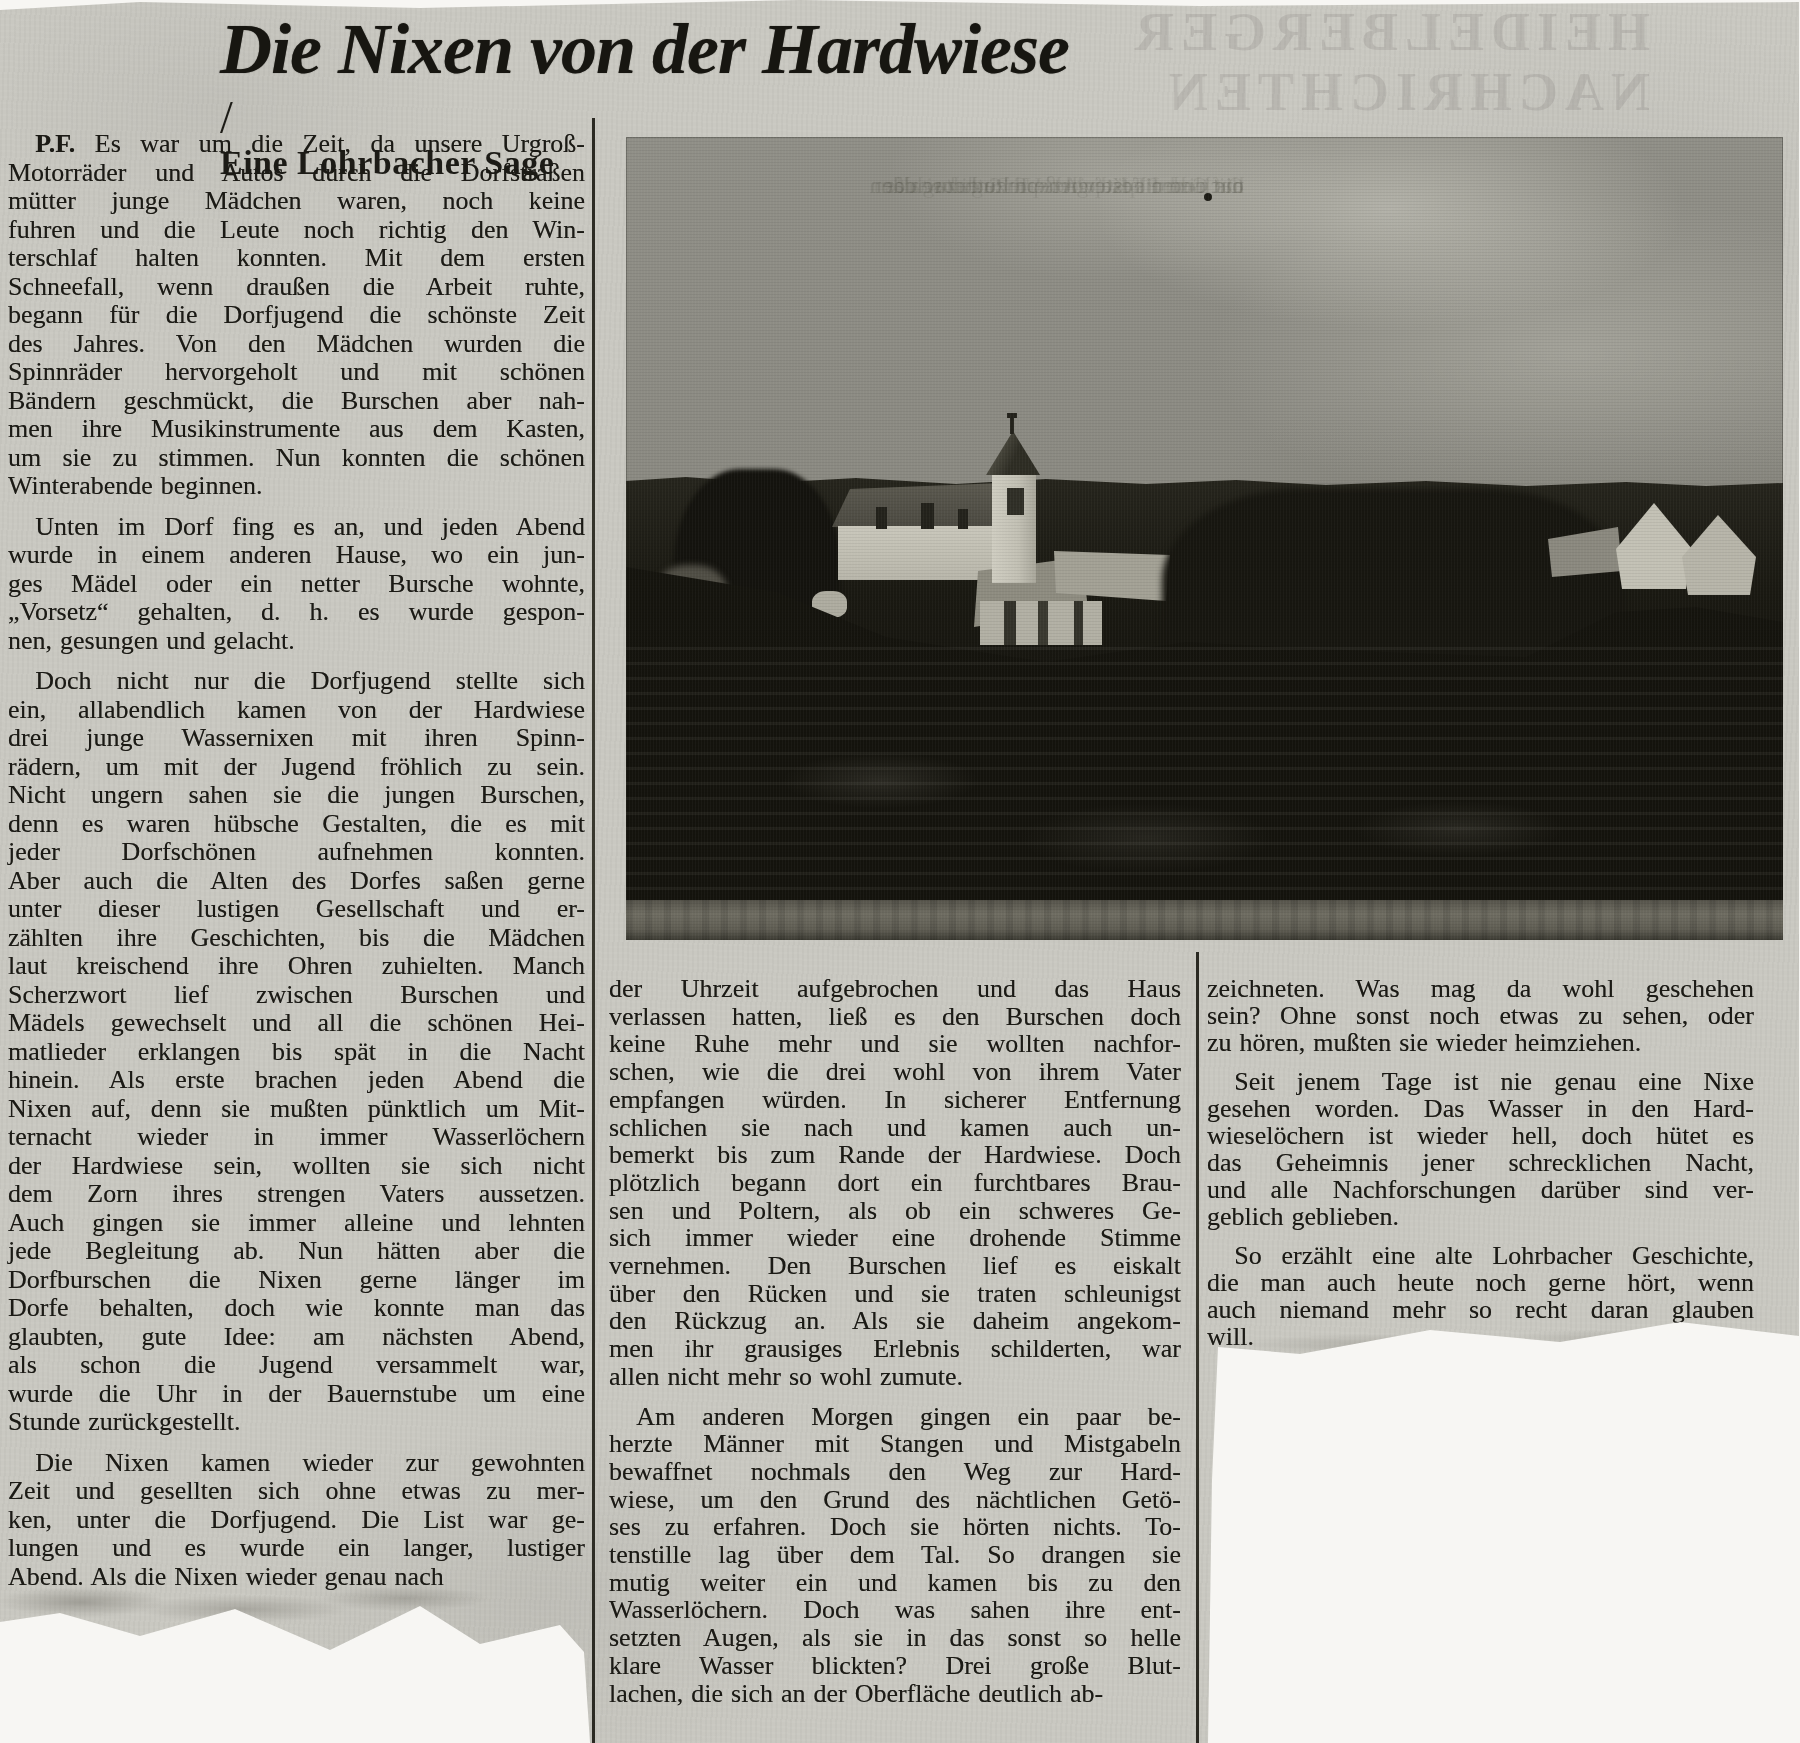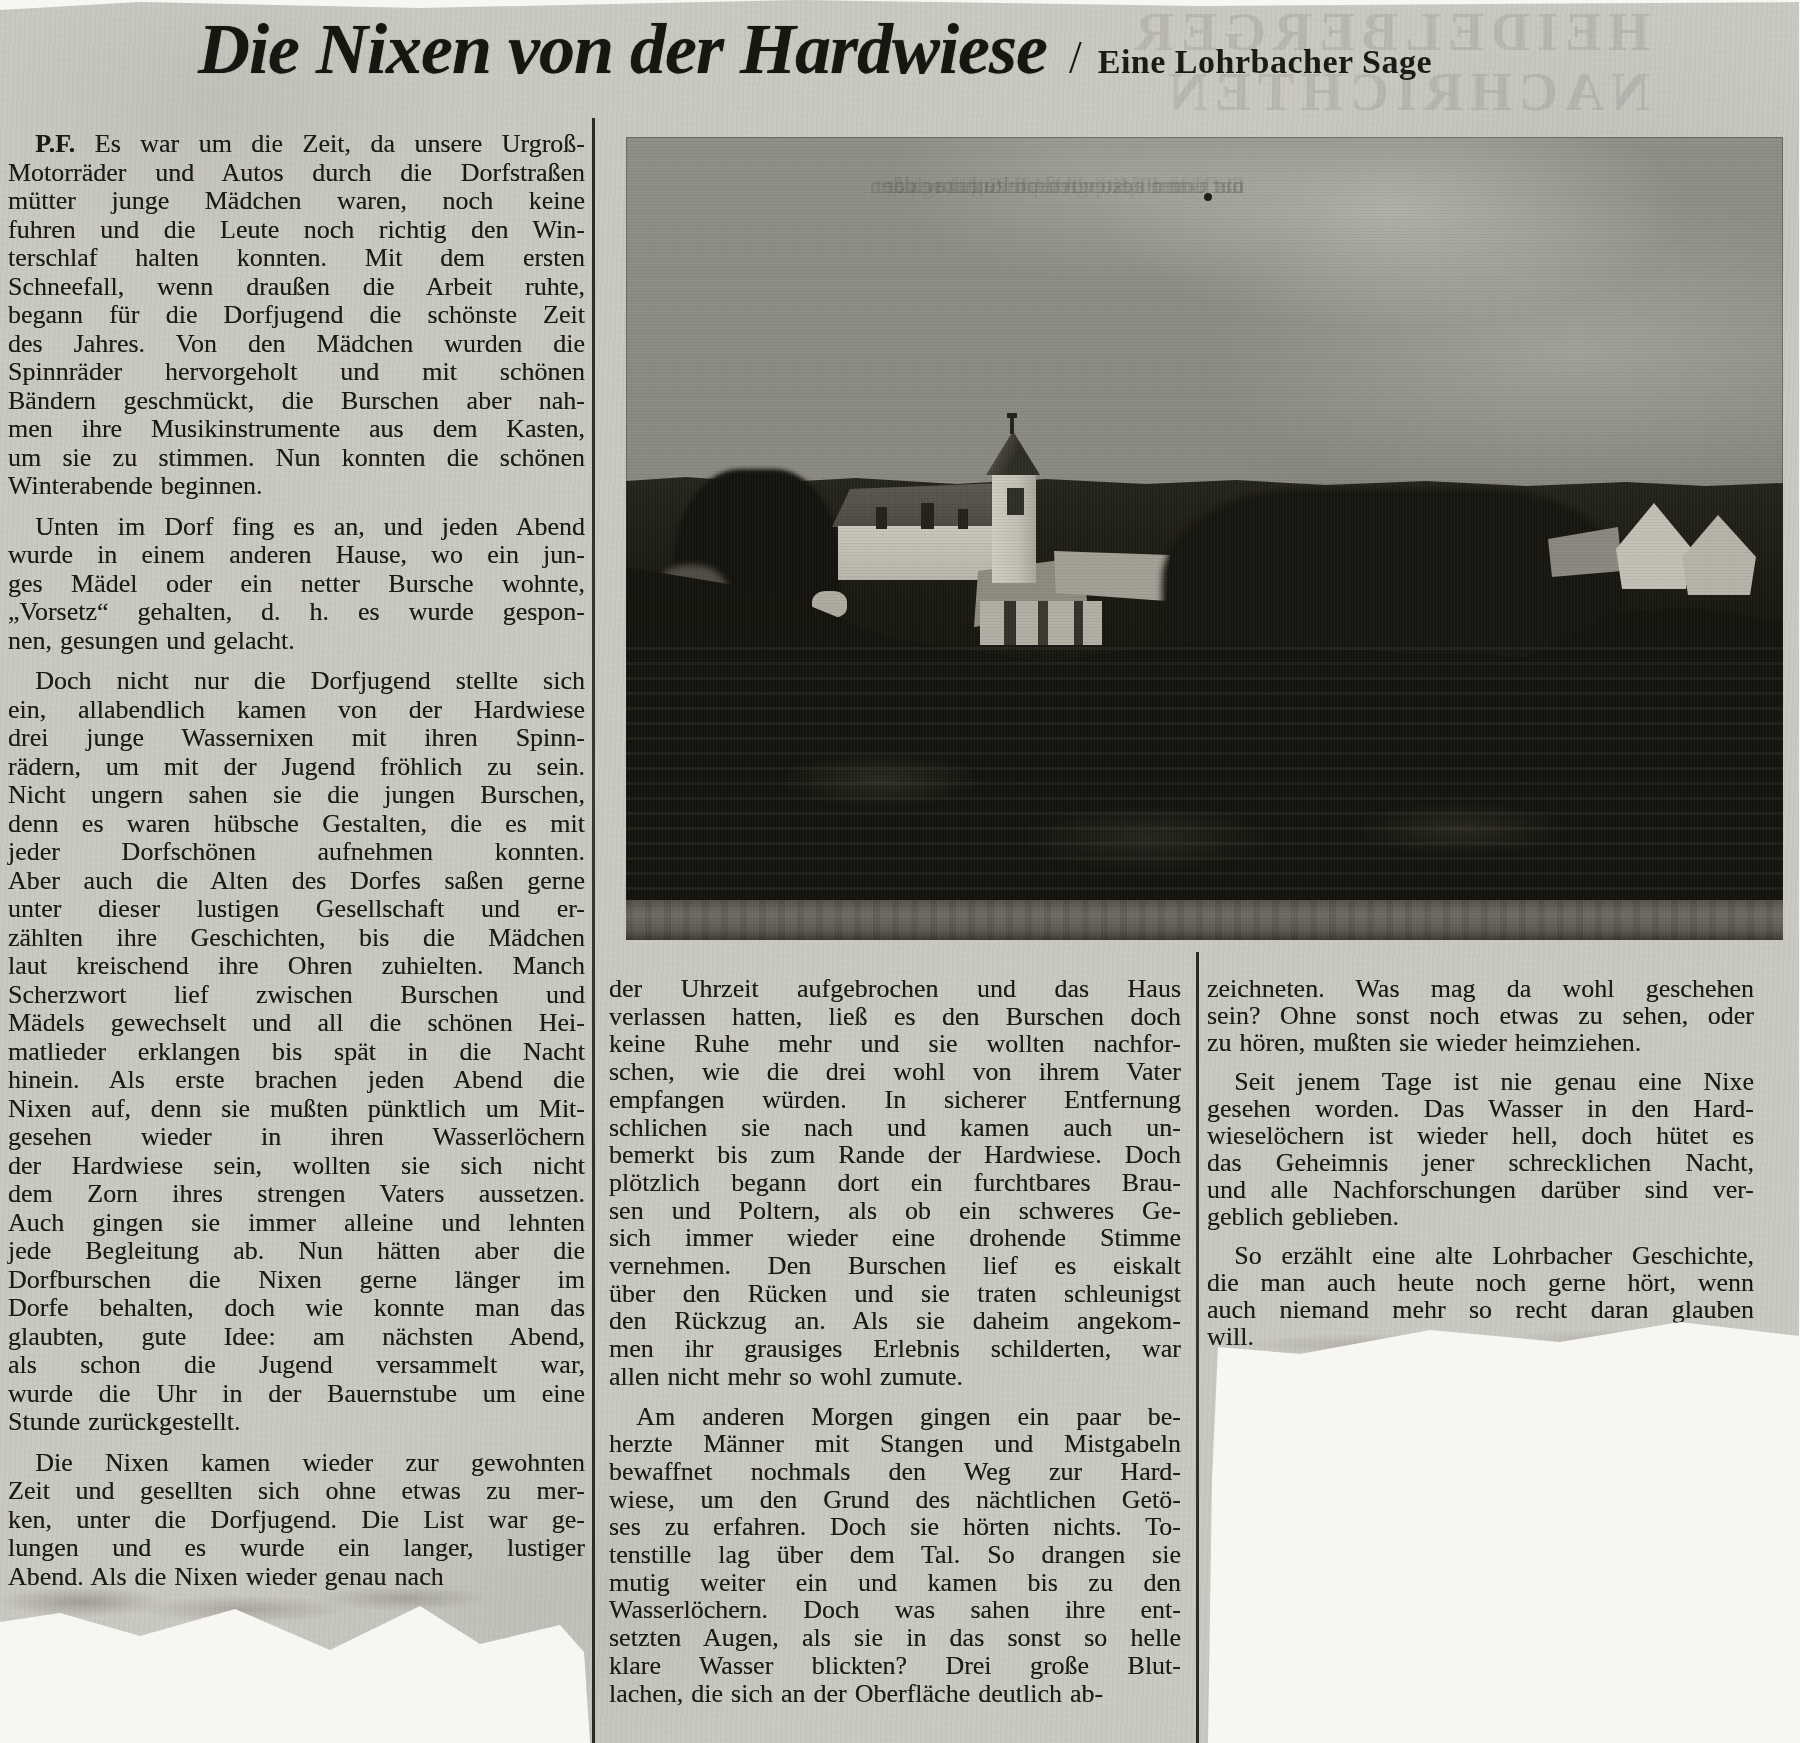--- a/index.html
+++ b/index.html
@@ -25,21 +25,21 @@
                   radial-gradient(ellipse 120px 18px at 75% 55%, rgba(110,108,100,.35), transparent 70%);}
   .ts2{left:1210px;top:1300px;width:560px;height:56px;
        background:radial-gradient(ellipse 200px 16px at 30% 80%, rgba(120,118,110,.3), transparent 70%),
                   radial-gradient(ellipse 180px 14px at 75% 70%, rgba(120,118,110,.28), transparent 70%);}
   
   .ghost-top{position:absolute;left:1010px;top:2px;width:640px;height:128px;
     transform:scaleX(-1);font-family:"Liberation Serif",serif;font-weight:bold;
     font-size:54px;line-height:60px;letter-spacing:7px;color:rgba(75,73,66,.13);
     white-space:nowrap;overflow:hidden;}
   
-  .masthead{position:absolute;left:198px;top:8px;width:1440px;display:flex;align-items:baseline;}
+  .masthead{position:absolute;left:198px;top:8px;width:1440px;display:flex;align-items:baseline;flex-direction:column;}
   .title{font-style:italic;font-weight:bold;font-size:72px;letter-spacing:-1px;color:#171611;
          text-shadow:0 0 1px rgba(23,22,17,.6);white-space:nowrap;}
   .sep{font-size:46px;font-weight:normal;margin:0 16px 0 22px;color:#1c1b16;}
   .subtitle{font-weight:bold;font-size:34px;letter-spacing:.5px;color:#1c1b16;white-space:nowrap;}
   
   .rule{position:absolute;width:3px;background:linear-gradient(180deg,#2a2922,#3a392f 40%,#2a2922);}
   .rule-a{left:592px;top:118px;height:1625px;}
   .rule-b{left:1196px;top:952px;height:791px;}
   
   .col{position:absolute;font-size:26px;word-spacing:1.5px;}
@@ -219,21 +219,21 @@
           <div class="tline">jeder Dorfschönen aufnehmen konnten.</div>
           <div class="tline">Aber auch die Alten des Dorfes saßen gerne</div>
           <div class="tline">unter dieser lustigen Gesellschaft und er-</div>
           <div class="tline">zählten ihre Geschichten, bis die Mädchen</div>
           <div class="tline">laut kreischend ihre Ohren zuhielten. Manch</div>
           <div class="tline">Scherzwort lief zwischen Burschen und</div>
           <div class="tline">Mädels gewechselt und all die schönen Hei-</div>
           <div class="tline">matlieder erklangen bis spät in die Nacht</div>
           <div class="tline">hinein. Als erste brachen jeden Abend die</div>
           <div class="tline">Nixen auf, denn sie mußten pünktlich um Mit-</div>
-          <div class="tline">gesehen wieder in ihren Wasserlöchern</div>
+          <div class="tline">ternacht wieder in immer Wasserlöchern</div>
           <div class="tline">der Hardwiese sein, wollten sie sich nicht</div>
           <div class="tline">dem Zorn ihres strengen Vaters aussetzen.</div>
           <div class="tline">Auch gingen sie immer alleine und lehnten</div>
           <div class="tline">jede Begleitung ab. Nun hätten aber die</div>
           <div class="tline">Dorfburschen die Nixen gerne länger im</div>
           <div class="tline">Dorfe behalten, doch wie konnte man das</div>
           <div class="tline">glaubten, gute Idee: am nächsten Abend,</div>
           <div class="tline">als schon die Jugend versammelt war,</div>
           <div class="tline">wurde die Uhr in der Bauernstube um eine</div>
           <div class="tline lastline">Stunde zurückgestellt.</div>

